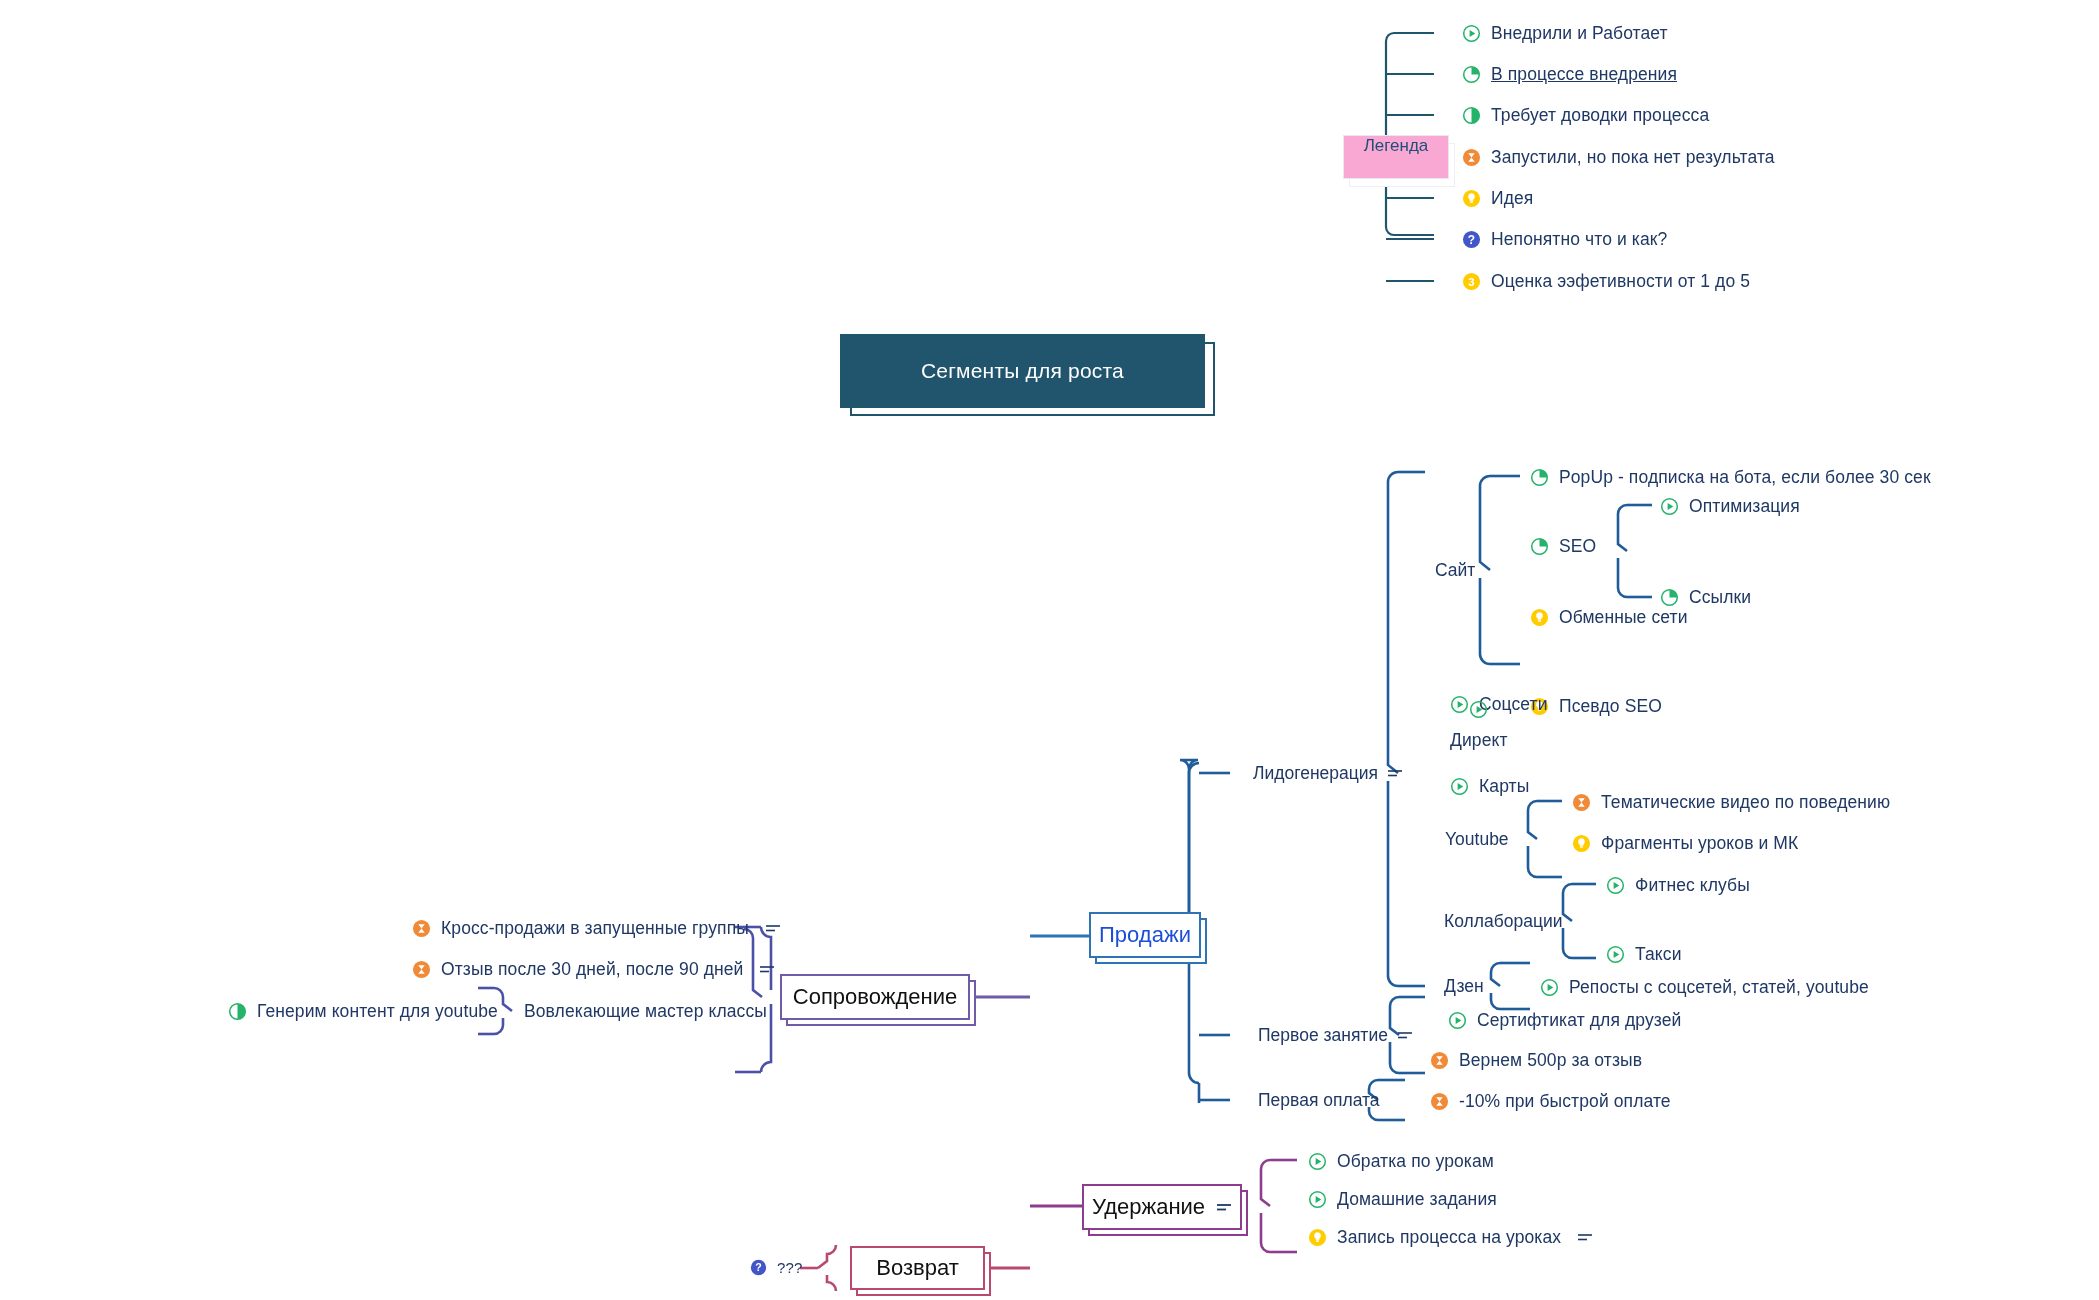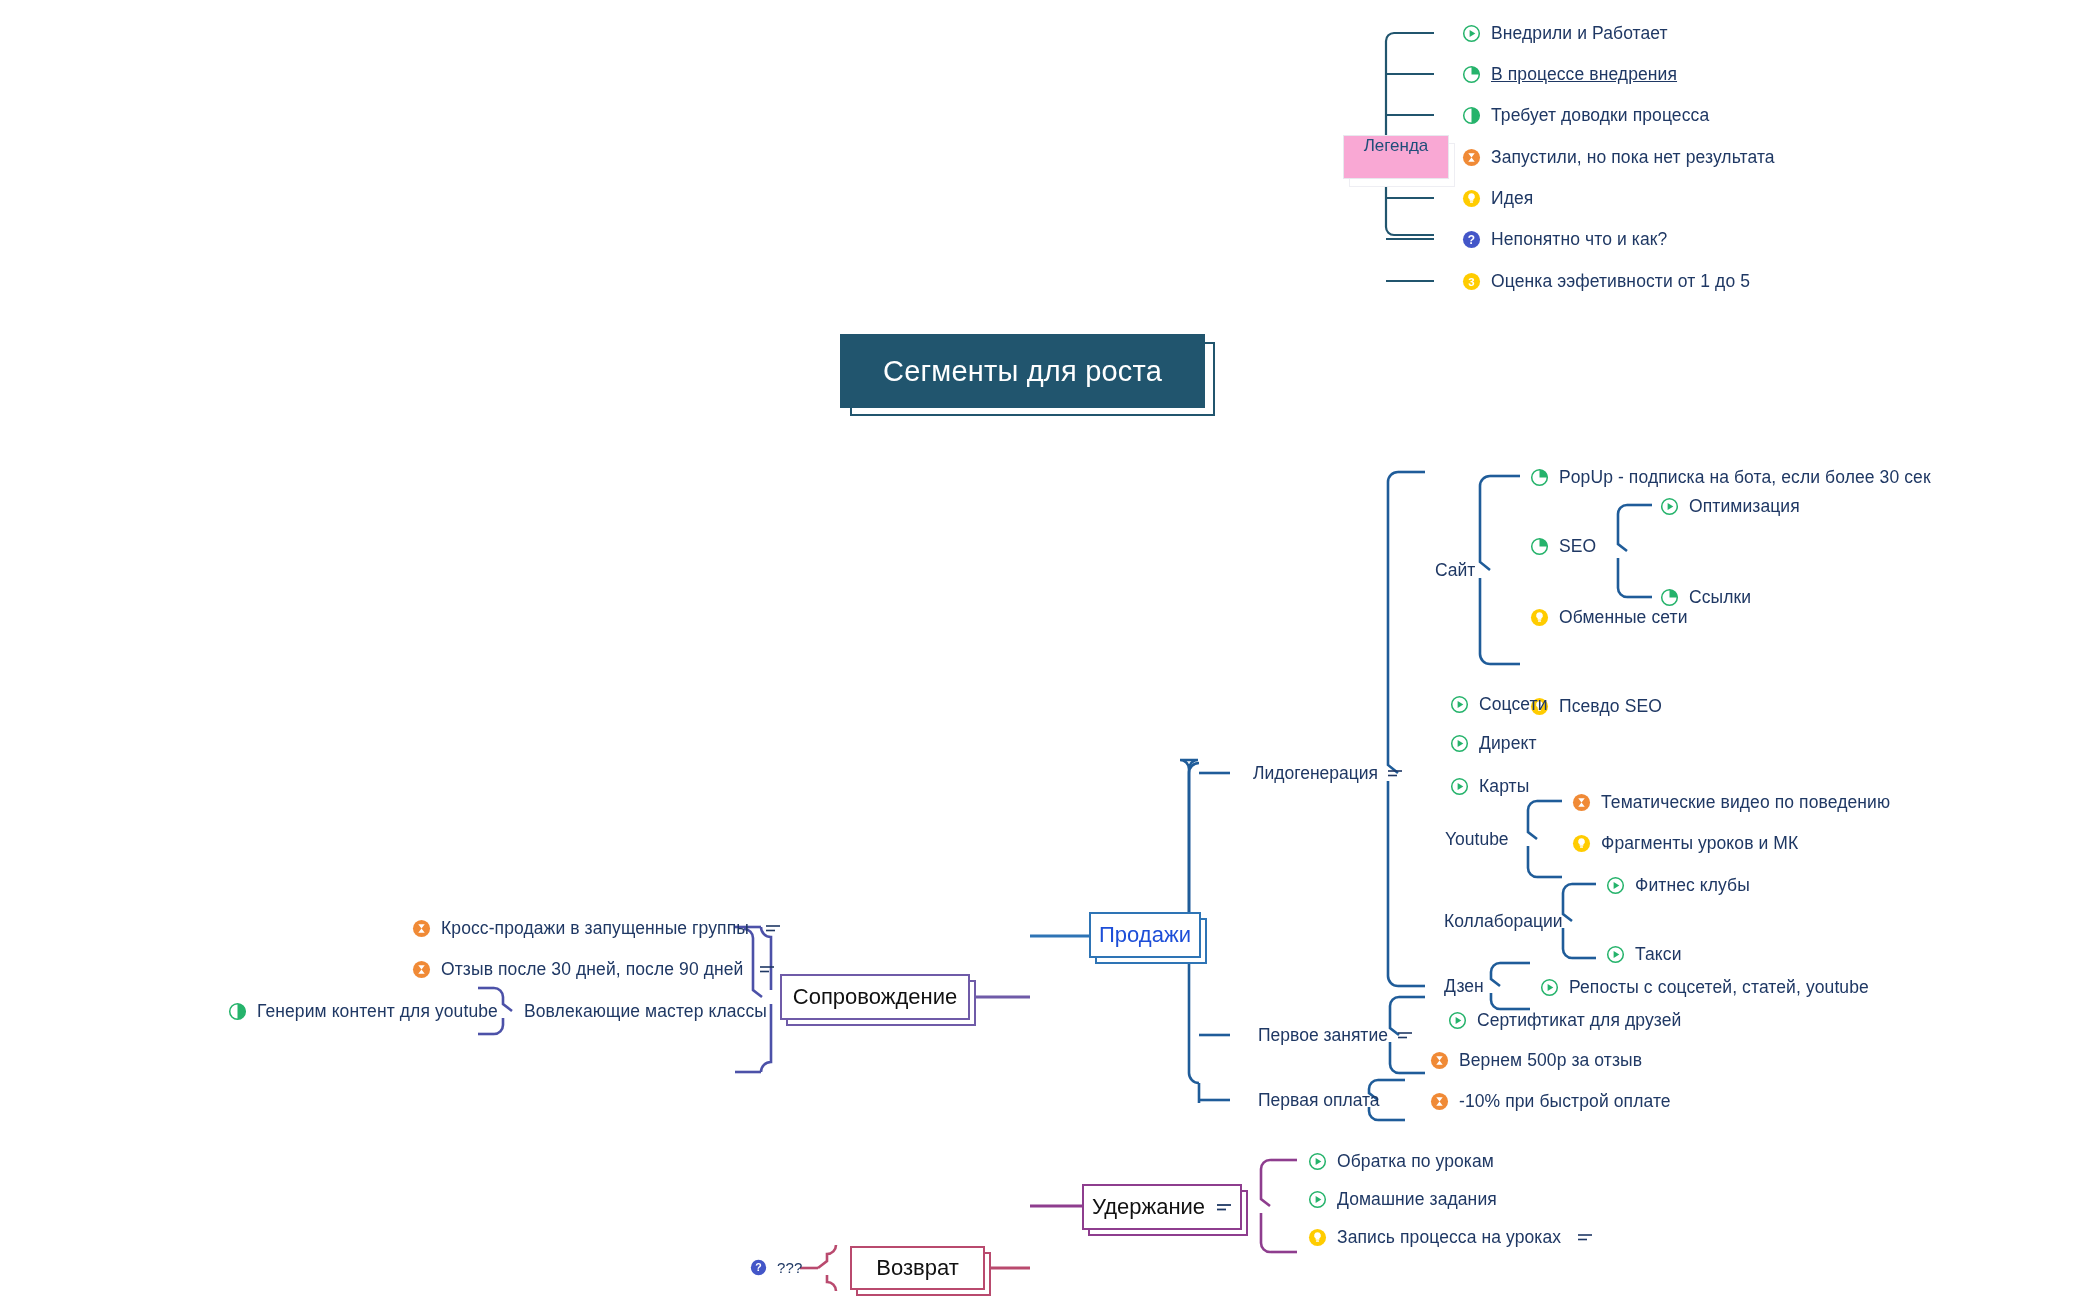--- a/index.html
+++ b/index.html
@@ -30,21 +30,21 @@
   .ico svg{display:block;width:19px;height:19px;}
 
   .noteico{flex:0 0 auto;width:16px;height:13px;display:inline-block;}
   .noteico svg{display:block;width:16px;height:13px;}
   .shadowbox{position:absolute;box-sizing:border-box;background:#ffffff;z-index:1;}
 
   
   #root-node{
     position:absolute;box-sizing:border-box;background:#21556e;border:1px solid #21556e;
     display:flex;align-items:center;justify-content:center;
-    color:#ffffff;font-size:29px;letter-spacing:.2px;z-index:3;
+    color:#ffffff;font-size:21px;letter-spacing:.2px;z-index:3;
   }
   #root-shadow{position:absolute;box-sizing:border-box;border:2px solid #21556e;background:#ffffff;z-index:2;}
 
   
   #legend-node{
     position:absolute;box-sizing:border-box;background:#f9a8d4;border:1px solid #e8e8ee;
     display:flex;align-items:flex-start;justify-content:center;
     color:#1f4e79;font-size:17px;z-index:3;
   }
   #legend-shadow{position:absolute;box-sizing:border-box;border:1px solid #eeeef3;background:#ffffff;z-index:2;}
@@ -311,21 +311,21 @@
 
 <div class="leaf" style="left:1450px;top:693px;">
   <span class="ico">
         <svg viewBox="0 0 20 20">
           <circle cx="10" cy="10" r="8.2" fill="none" stroke="#25b36b" stroke-width="1.6"></circle>
           <path d="M8 6.3 L14 10 L8 13.7 Z" fill="#25b36b"></path>
         </svg>
       </span>
   <span class="txt">Соцсети</span>
 </div>
-<div class="leaf" style="left:1450px;top:732px;">
+<div class="leaf" style="left:1450px;top:700px;flex-direction:column;">
   <span class="ico">
         <svg viewBox="0 0 20 20">
           <circle cx="10" cy="10" r="8.2" fill="none" stroke="#25b36b" stroke-width="1.6"></circle>
           <path d="M8 6.3 L14 10 L8 13.7 Z" fill="#25b36b"></path>
         </svg>
       </span>
   <span class="txt">Директ</span>
 </div>
 <div class="leaf" style="left:1450px;top:775px;">
   <span class="ico">

